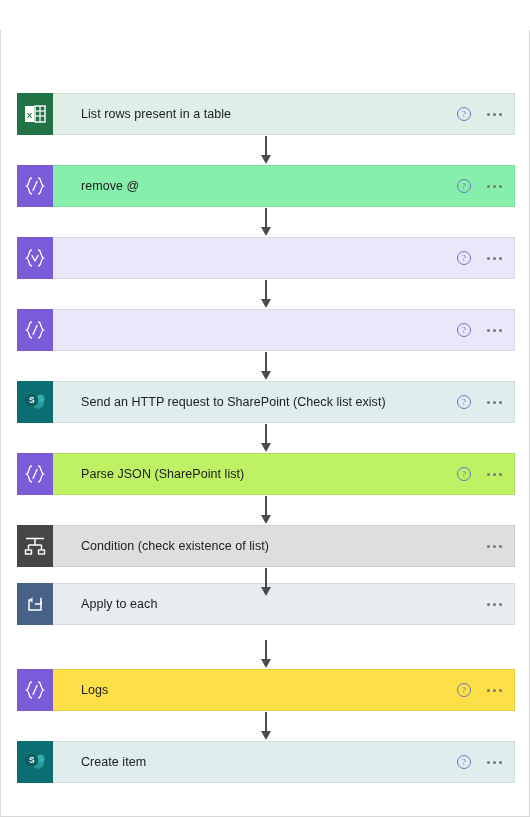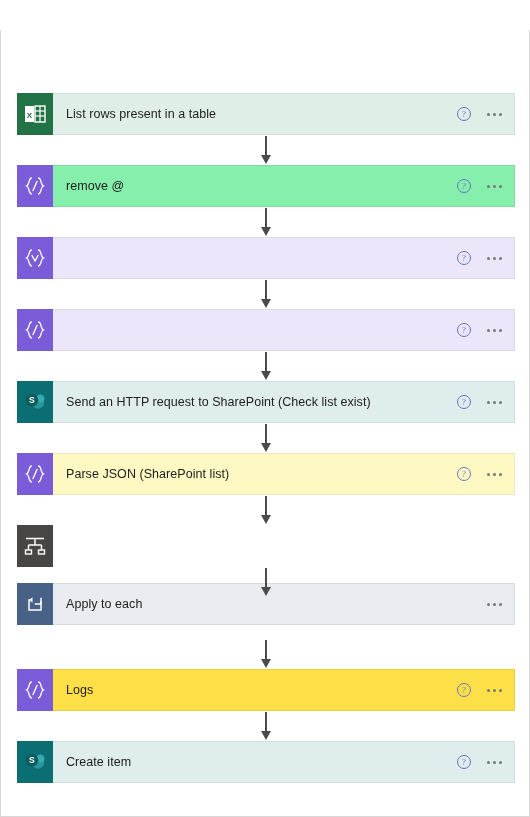--- a/index.html
+++ b/index.html
@@ -95,21 +95,21 @@
     display: flex;
     align-items: center;
     justify-content: center;
   }
   .card-icon svg { display: block; }
   .card-body {
     flex: 1 1 auto;
     display: flex;
     align-items: center;
     position: relative;
-    padding-left: 13px;
+    padding-left: 28px;
     box-sizing: border-box;
     border: 1px solid rgba(0,0,0,0.07);
     border-left: none;
   }
   .card-title {
     font-size: 12.5px;
     color: #212121;
     letter-spacing: .05px;
     white-space: nowrap;
   }
@@ -311,21 +311,21 @@
           </div>
         </div>
         <div class="card compose" style="top: 422px;">
           <div class="card-icon" style="background: rgb(122, 91, 216);">
             <svg width="24" height="24" viewBox="0 0 24 24">
               <path d="M8.5 4 C5.5 4 6.5 11 3.6 12 C6.5 13 5.5 20 8.5 20" fill="none" stroke="#fff" stroke-width="1.3" stroke-linecap="round"></path>
               <path d="M15.5 4 C18.5 4 17.5 11 20.4 12 C17.5 13 18.5 20 15.5 20" fill="none" stroke="#fff" stroke-width="1.3" stroke-linecap="round"></path>
               <line x1="14" y1="7.5" x2="10" y2="16.5" stroke="#fff" stroke-width="1.4" stroke-linecap="round"></line>
             </svg>
           </div>
-          <div class="card-body" style="background: #fef9c3; align-items: center;">
+          <div class="card-body" style="background: #bef264; align-items: center;">
             <span class="card-title">Parse JSON (SharePoint list)</span>
             <div class="card-actions">
               <div class="help-icon">?</div>
               <span class="ellipsis">
                 <i></i>
                 <i></i>
                 <i></i>
               </span>
             </div>
           </div>
@@ -335,20 +335,30 @@
             <svg width="22" height="22" viewBox="0 0 22 22">
               <line x1="2" y1="3.5" x2="20" y2="3.5" stroke="#fff" stroke-width="1.5"></line>
               <line x1="11" y1="3.5" x2="11" y2="10" stroke="#fff" stroke-width="1.5"></line>
               <line x1="4.5" y1="10" x2="17.5" y2="10" stroke="#fff" stroke-width="1.5"></line>
               <line x1="4.5" y1="10" x2="4.5" y2="15" stroke="#fff" stroke-width="1.5"></line>
               <line x1="17.5" y1="10" x2="17.5" y2="15" stroke="#fff" stroke-width="1.5"></line>
               <rect x="1.5" y="15" width="6" height="4" fill="none" stroke="#fff" stroke-width="1.4"></rect>
               <rect x="14.5" y="15" width="6" height="4" fill="none" stroke="#fff" stroke-width="1.4"></rect>
             </svg>
           </div>
+          <div class="card-body" style="background: rgb(222, 222, 222);">
+            <span class="card-title">Condition (check existence of list)</span>
+            <div class="card-actions">
+              <span class="ellipsis">
+                <i></i>
+                <i></i>
+                <i></i>
+              </span>
+            </div>
+          </div>
         </div>
         <div class="card foreach" style="top: 552px;">
           <div class="card-icon" style="background: rgb(72, 97, 134);">
             <svg width="22" height="22" viewBox="0 0 22 22">
               <path d="M5 7 L5 17 L17 17 L17 9" fill="none" stroke="#fff" stroke-width="1.5" stroke-linecap="square"></path>
               <path d="M17 5.5 L17 11 L11.5 11" fill="none" stroke="#fff" stroke-width="1.5" stroke-linecap="square"></path>
               <path d="M5 7 L8.5 4.2 L8.5 9.8 Z" fill="#fff"></path>
             </svg>
           </div>
           <div class="card-body" style="background: rgb(232, 235, 239);">

